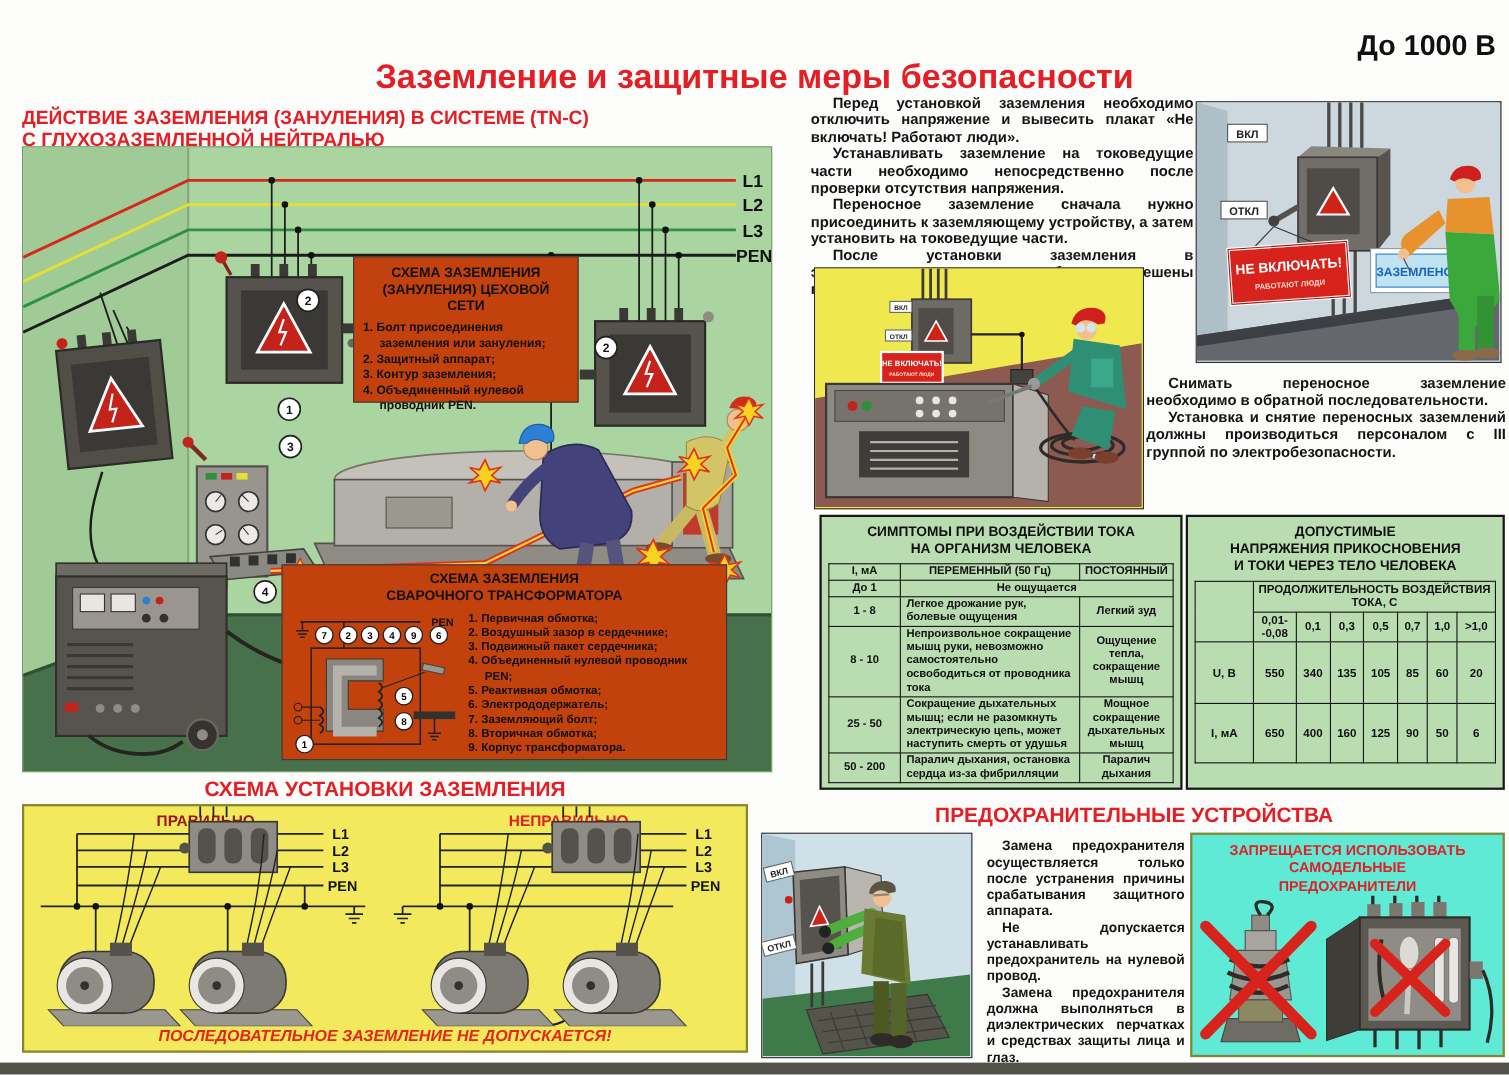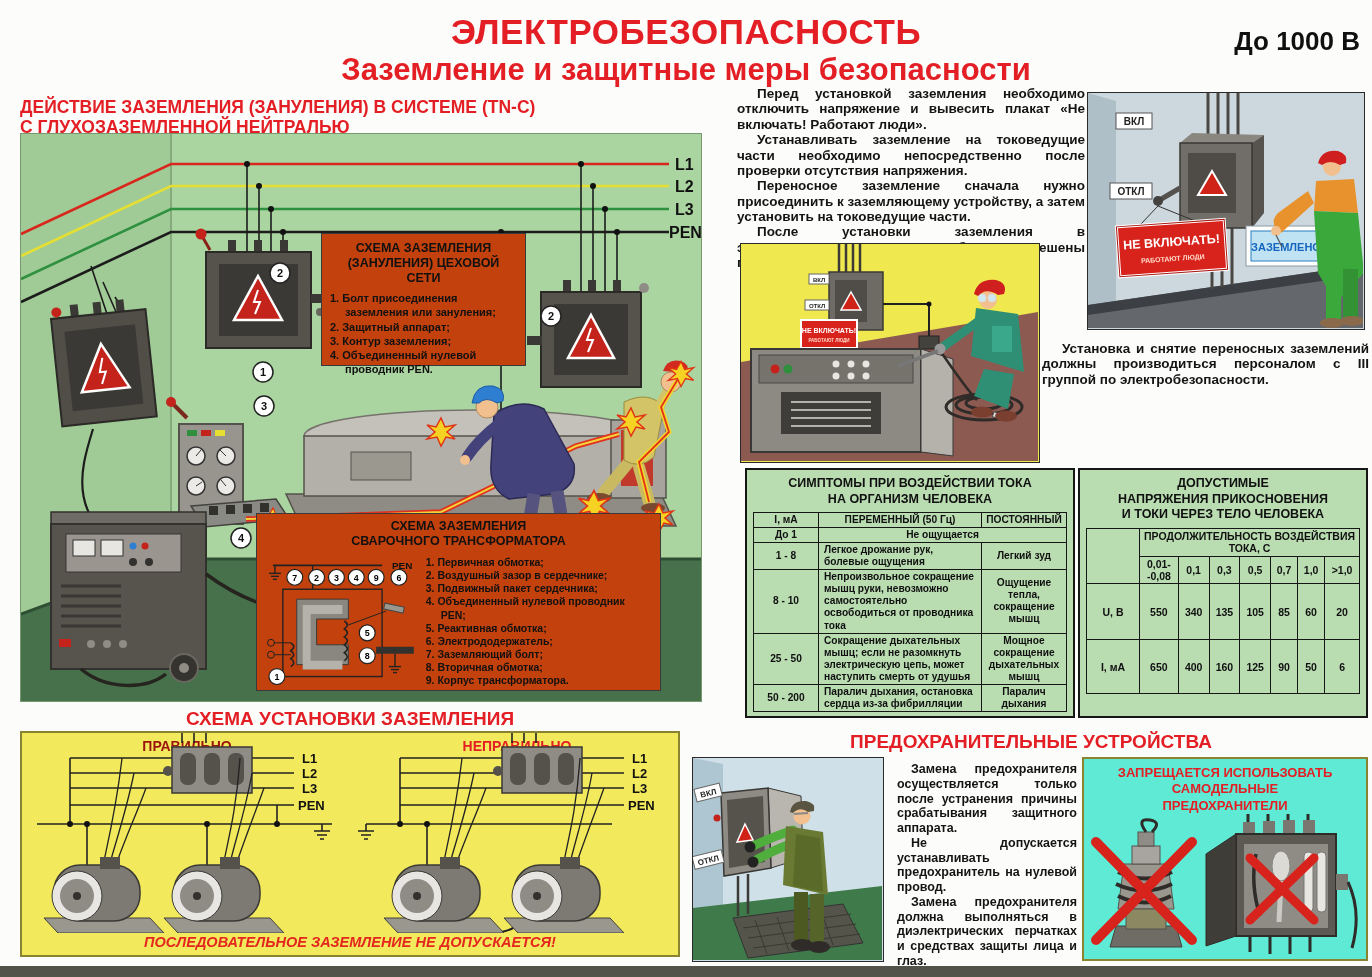--- a/index.html
+++ b/index.html
@@ -59,21 +59,20 @@
   .warn-box{left:1082px;top:757px;width:286px;height:204px;background:#5eead4;border:2px solid #8a8430;
             box-sizing:border-box;text-align:center;overflow:hidden;}
   .warn-text{color:#e31e24;font-weight:bold;font-size:13px;line-height:1.25;margin-top:6px;}
   .bottom-bar{left:0;top:966px;width:1372px;height:11px;background:#52524a;}
 </style>
 </head>
 <body>
 
 <div class="poster">
 
-  <div class="abs title1">ЭЛЕКТРОБЕЗОПАСНОСТЬ</div>
   <div class="abs title2">Заземление и защитные меры безопасности</div>
   <div class="abs voltage-badge">До 1000 В</div>
 
   <div class="abs left-heading">
     <div>ДЕЙСТВИЕ ЗАЗЕМЛЕНИЯ (ЗАНУЛЕНИЯ) В СИСТЕМЕ (TN-C)</div>
     <div>С ГЛУХОЗАЗЕМЛЕННОЙ НЕЙТРАЛЬЮ</div>
   </div>
 
   <div class="abs scene">
     <svg class="scene-art" viewBox="0 0 680 567">
@@ -628,20 +627,21 @@
         <ellipse cx="40" cy="142" rx="11" ry="5.5" fill="#7a3f2f"></ellipse>
         <circle cx="22" cy="26" r="9" fill="#f2c08e"></circle>
         <circle cx="16" cy="24" r="4" fill="#cfe8f0" stroke="#ddd"></circle>
           <circle cx="26" cy="24" r="4" fill="#cfe8f0" stroke="#ddd"></circle>
         <path d="M8,20 Q12,4 30,6 Q42,9 38,20 L32,21 Q20,13 12,22 Z" fill="#cf1f1f"></path>
       </g>
     </svg>
   </div>
 
   <div class="abs rt rt2">
+    <p>Снимать переносное заземление необходимо в обратной последовательности.</p>
     <p>Установка и снятие переносных заземлений должны производиться персоналом с III группой по электробезопасности.</p>
   </div>
 
   <div class="abs green-panel sym">
     <div class="panel-title">
       <div>СИМПТОМЫ ПРИ ВОЗДЕЙСТВИИ ТОКА</div>
       <div>НА ОРГАНИЗМ ЧЕЛОВЕКА</div>
     </div>
     <table>
       <tbody>

